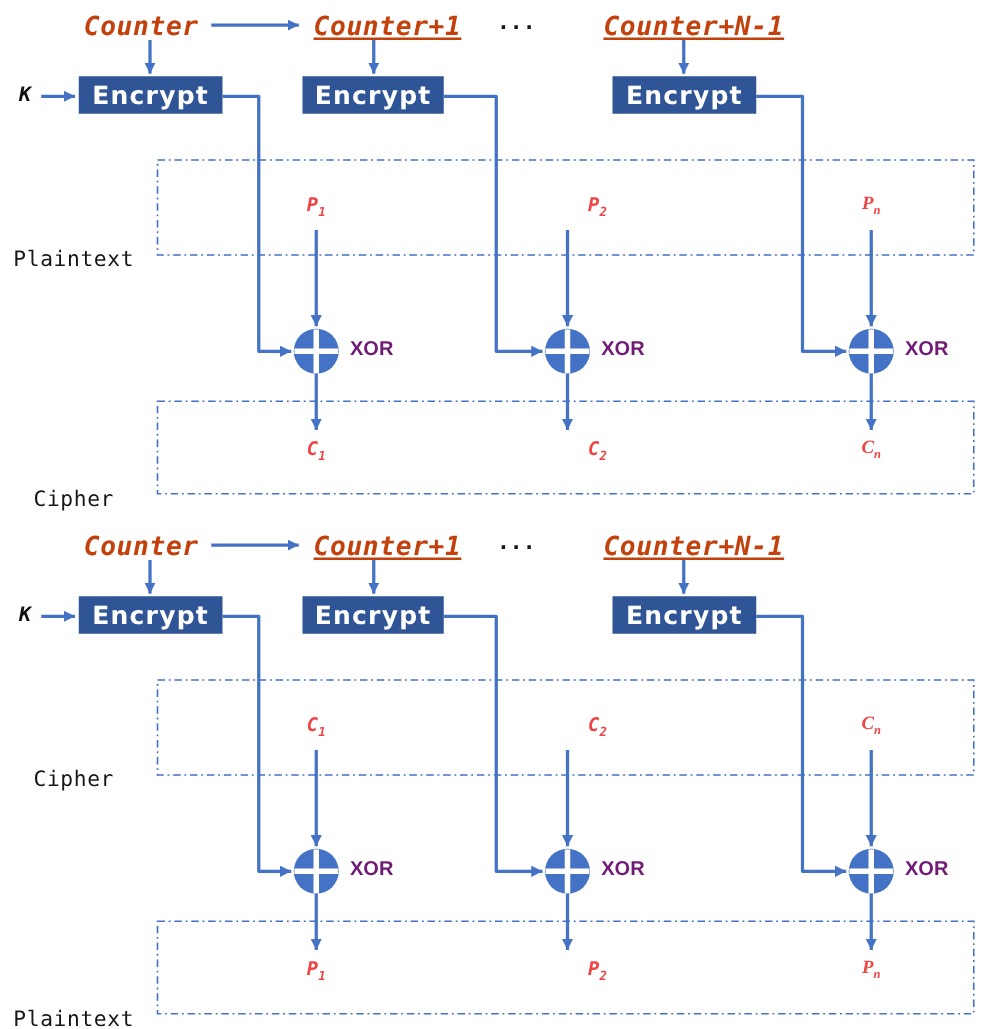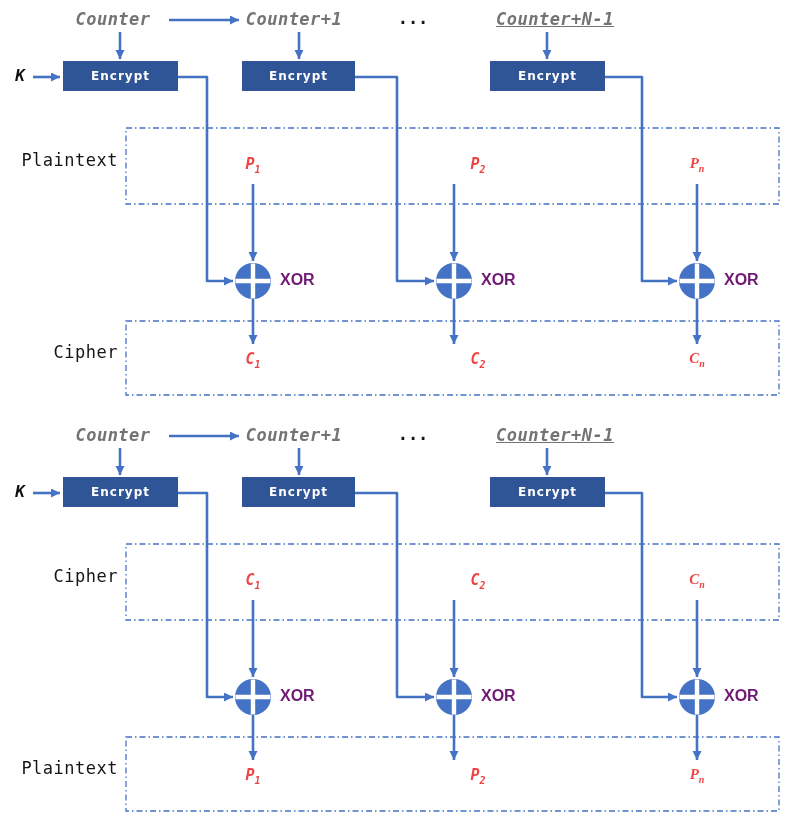--- a/index.html
+++ b/index.html
@@ -6,29 +6,29 @@
   .canvas{position:relative;width:790px;height:823px;background:#fff;overflow:hidden;
           font-family:"DejaVu Sans Mono",monospace;color:#111;}
   .diagram{position:absolute;left:0;width:790px;height:407px;}
   .d0{top:0;}
   .d1{top:416px;}
   .wires{position:absolute;left:0;top:0;}
   .wire{stroke:#4472C4;stroke-width:2.6;fill:none;stroke-linejoin:round;stroke-linecap:butt;}
   .band-rect{stroke:#4472C4;stroke-width:1.3;fill:none;stroke-dasharray:6 3 1.5 3;}
   .xor-cross{stroke:#ffffff;stroke-width:4.4;fill:none;stroke-linecap:butt;}
   .lbl{position:absolute;white-space:nowrap;}
-  .ctr{top:9px;transform:translateX(-50%);font-style:italic;font-weight:600;font-size:17px;letter-spacing:.5px;color:#737373;}
+  .ctr{top:9px;transform:translateX(-50%);font-style:italic;font-weight:600;font-size:21px;letter-spacing:.5px;color:#c2410c;}
   .dots{top:8px;transform:translateX(-50%);font-weight:700;font-size:17px;color:#161616;}
-  .c1{left:113px;}  .c2{left:294px;}  .cd{left:413px;}  .c3{left:555px;text-decoration:underline;}
+  .c1{left:113px;}  .c2{left:310px;text-decoration:underline;}  .cd{left:413px;}  .c3{left:555px;text-decoration:underline;}
   .k{top:66px;left:20px;transform:translateX(-50%);font-style:italic;font-weight:600;font-size:16px;}
   .encrypt{position:absolute;top:61px;height:30px;background:#2F5597;color:#fff;
            display:flex;align-items:center;justify-content:center;
-           font-family:"DejaVu Sans",sans-serif;font-weight:700;font-size:12px;letter-spacing:1px;}
+           font-family:"DejaVu Sans",sans-serif;font-weight:700;font-size:20px;letter-spacing:1px;}
   .e1{left:63px;width:115px;}  .e2{left:242px;width:113px;}  .e3{left:490px;width:115px;}
-  .bandlabel{position:absolute;left:0;width:118px;text-align:right;font-weight:500;font-size:17px;letter-spacing:.5px;color:#161616;}
+  .bandlabel{position:absolute;left:0;width:118px;text-align:center;font-weight:500;font-size:17px;letter-spacing:.5px;color:#161616;margin-top:48px;}
   .b1{top:150px;}  .b2{top:342px;}
   .var{position:absolute;transform:translateX(-50%);font-style:italic;font-weight:700;font-size:15px;color:#ef4444;}
   .var sub{font-size:10px;font-weight:600;}
   .v1{left:253px;}  .v2{left:478px;}  .v3{left:697px;font-family:Liberation Serif, serif;}
   .in{top:155px;}  .out{top:350px;}
   .xorlabel{position:absolute;top:271px;font-family:"Liberation Sans",sans-serif;font-weight:700;font-size:16px;color:#701a75;}
   .x1{left:280px;}  .x2{left:481px;}  .x3{left:724px;}
 </style>
 </head>
 <body>

